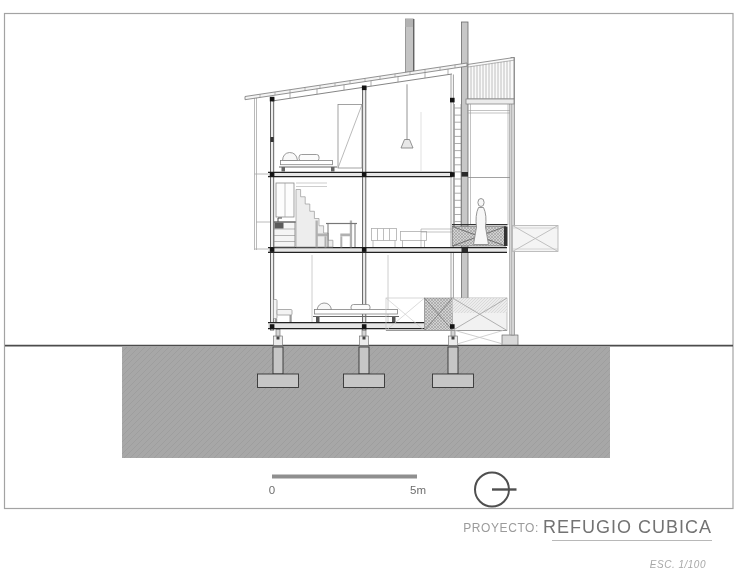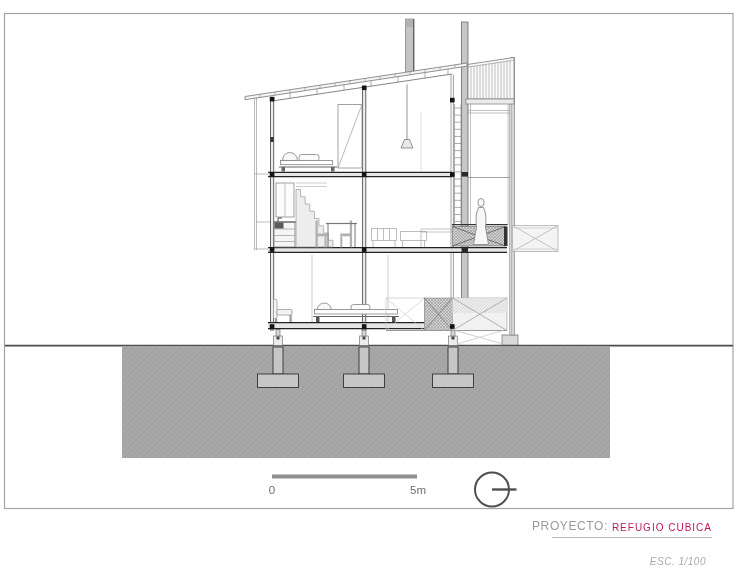--- a/index.html
+++ b/index.html
@@ -5,21 +5,21 @@
   html,body{margin:0;padding:0;background:#e9e9e9;}
   #sheet{
     position:relative;width:750px;height:569px;background:#ffffff;
     font-family:"Liberation Sans", sans-serif;overflow:hidden;
   }
   #drawing{position:absolute;left:0;top:0;}
   
   #titleblock{position:absolute;right:38px;top:517px;text-align:right;color:#8f8f8f;}
   #titleblock .row1{white-space:nowrap;}
   #titleblock .proj-label{font-size:12px;letter-spacing:.6px;color:#9b9b9b;vertical-align:1px;}
-  #titleblock .proj-name{font-size:10px;letter-spacing:1px;color:#be185d;margin-left:4px;}
+  #titleblock .proj-name{font-size:18px;letter-spacing:1px;color:#737373;margin-left:4px;}
   #titleblock .rule{height:1px;background:#b8b8b8;width:160px;margin:2px 0 3px auto;}
   #titleblock .dwg-title{font-size:9.5px;letter-spacing:.9px;color:#9b9b9b;}
   #titleblock .scale{font-size:10px;letter-spacing:.5px;color:#a8a8a8;margin-top:18px;padding-right:6px;font-style:italic;}
 </style>
 </head>
 <body>
 
 <div id="sheet">
 
 <svg id="drawing" width="750" height="569" viewBox="0 0 750 569" xmlns="http://www.w3.org/2000/svg">

